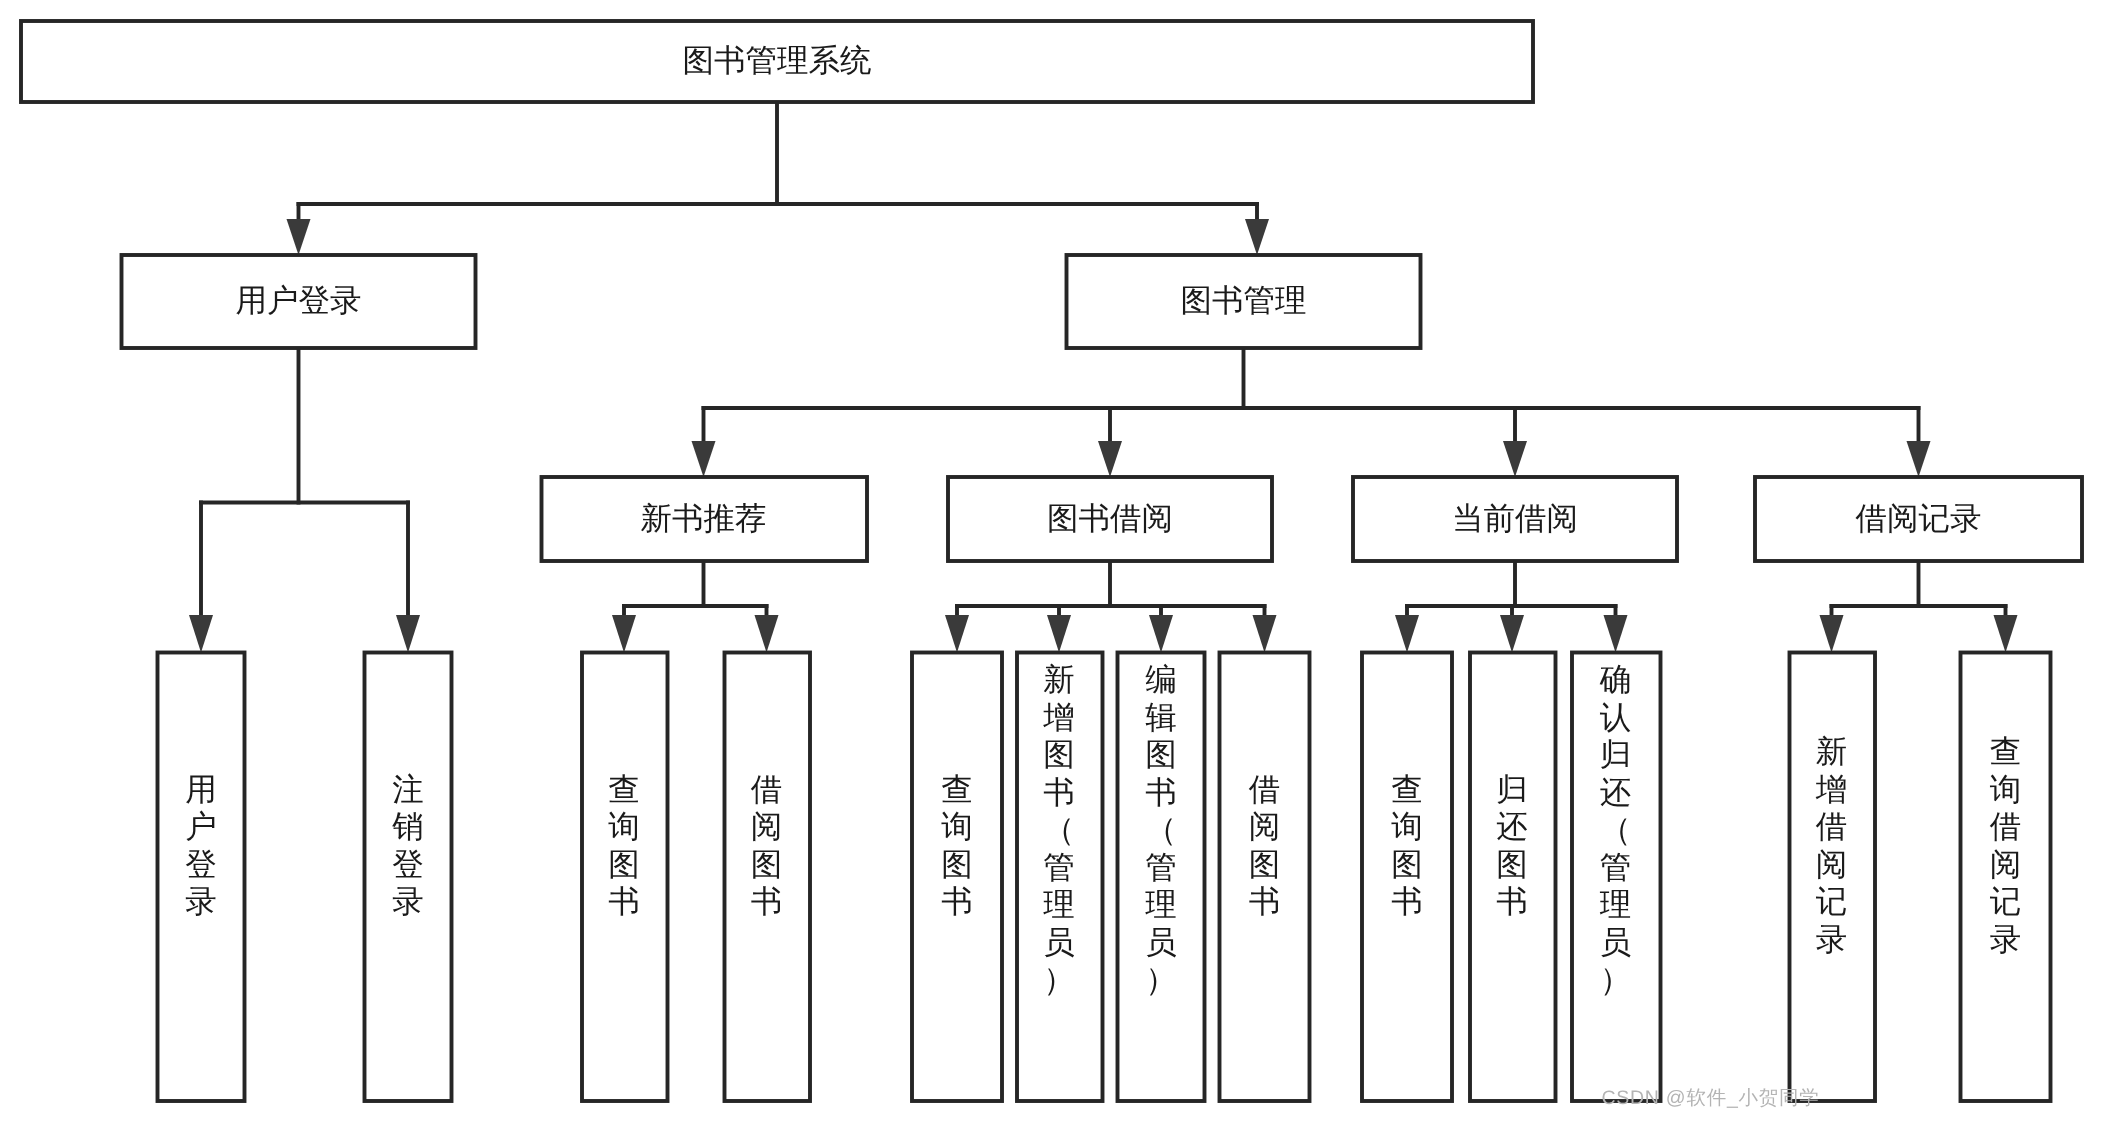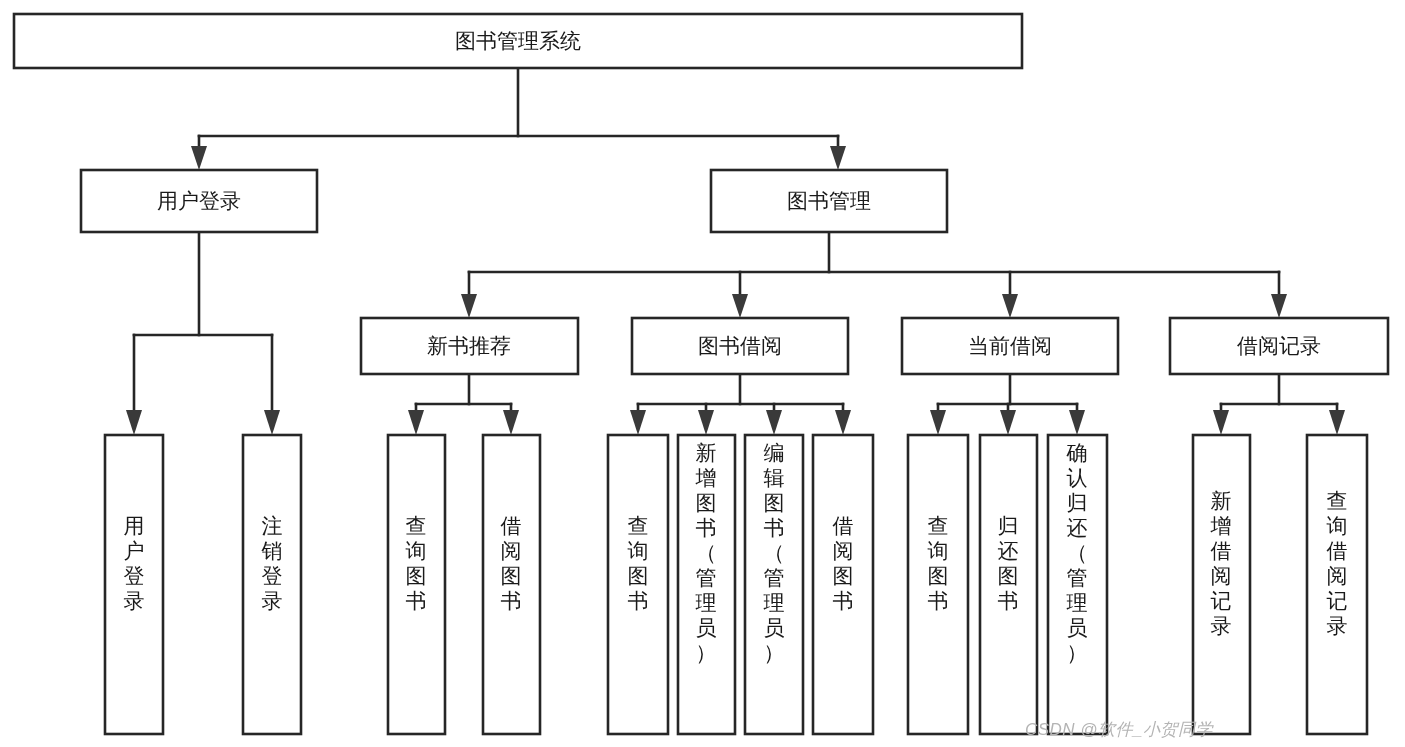--- a/index.html
+++ b/index.html
@@ -52,26 +52,25 @@
     font-family: "Liberation Sans", sans-serif;
     font-size: 21px;
     fill: #1a1a1a;
     text-anchor: middle;
   }
   .watermark {
     position: absolute;
     right: 8px;
     bottom: 6px;
     font-family: "Liberation Sans", sans-serif;
-    font-size: 17px;
+    font-size: 13px;
     color: #b4b4b4;
     white-space: nowrap;
     letter-spacing: 0.5px;
     pointer-events: none;
-    font-style: italic;
   }
 </style>
 </head>
 <body>
 
 <div id="diagram-root">
   <svg class="diagram" viewBox="0 0 1405 747" xmlns="http://www.w3.org/2000/svg">
 
     <g>
 

